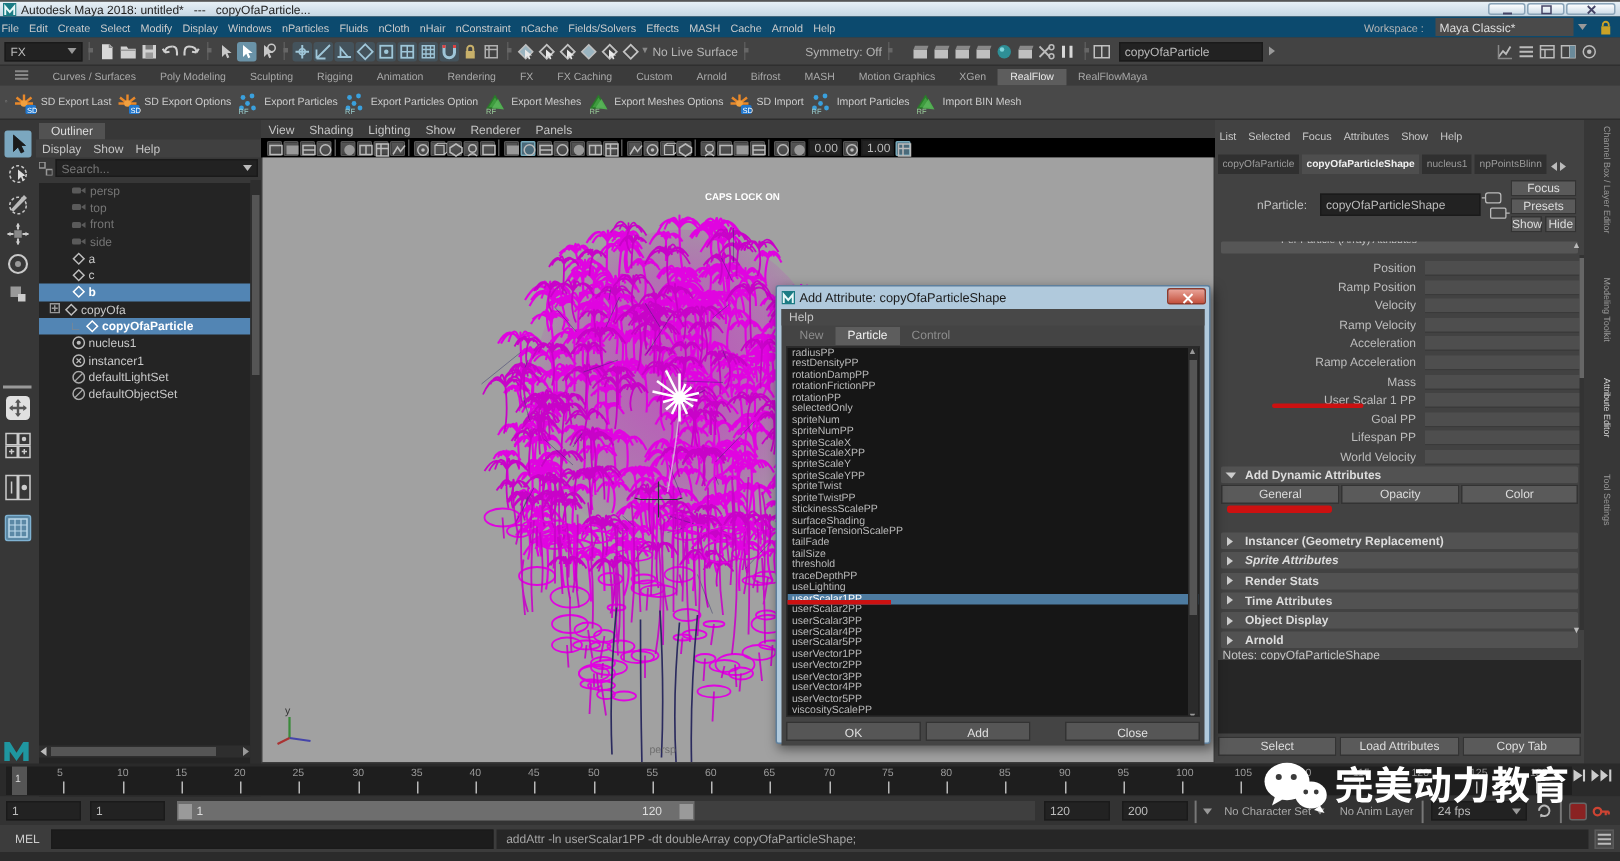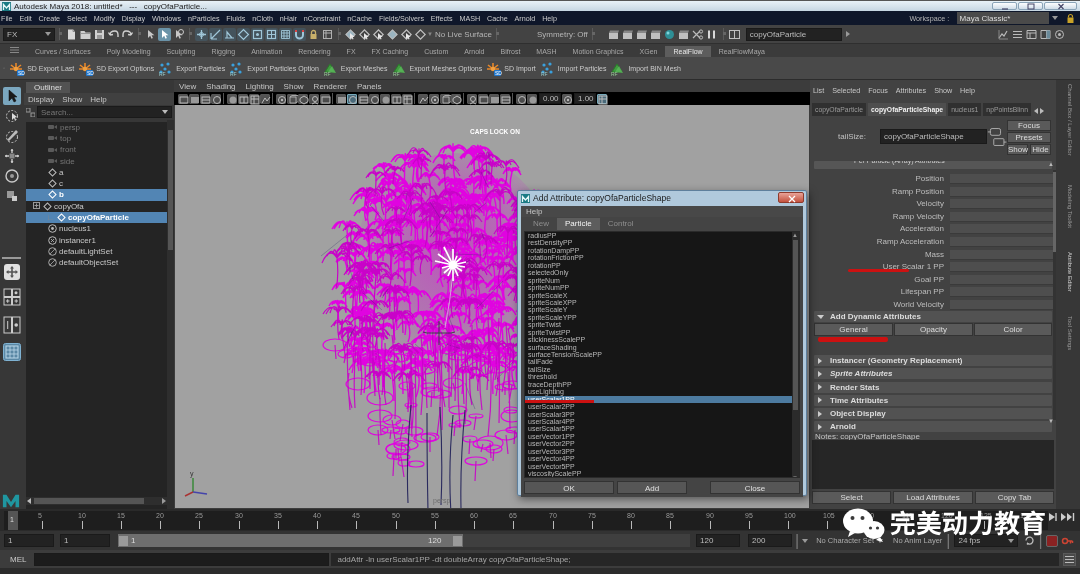--- a/index.html
+++ b/index.html
@@ -11,21 +11,21 @@
 
 #titlebar { left:0; top:0; width:1080px; height:11px;
   background:linear-gradient(#e8f1f7,#c6d6e2); border-top:1px solid #555;
   font-size:8px; color:#222; display:flex; align-items:center; }
 .winbtn { width:25px; height:8px; border:1px solid #8aa4b8; border-radius:2px;
   background:linear-gradient(#fdfeff,#cfdde8); margin-left:1px; font-size:6px;
   color:#446; text-align:center; line-height:6px; }
 .winbtn.close { width:33px;}
 
 
-#menubar { left:0; top:11px; width:1080px; height:14px; background:#0f172a;
+#menubar { left:0; top:11px; width:1080px; height:14px; background:#0c4a6e;
   color:#cbcbcb; font-size:7.2px; display:flex; align-items:center; }
 #menubar span { margin:0 3.4px; }
 
 
 #statusbar { left:0; top:25px; width:1080px; height:19px; background:#434343;
   display:flex; align-items:center; border-bottom:1px solid #2f2f2f;}
 .sep { width:1px; height:12px; background:#5a5a5a; margin:0 4px; position:relative;}
 .sep:after{content:"";position:absolute;left:0;top:4px;width:3px;height:3px;background:#666;}
 .field { background:#222; border:1px solid #1a1a1a; color:#bbb; font-size:8px;
   display:flex; align-items:center; padding:0 3px; }
@@ -952,21 +952,21 @@
       </div>
     <div id="ae-tabs">
       <div>copyOfaParticle</div>
         <div class="on">copyOfaParticleShape</div>
         <div>nucleus1</div>
         <div>npPointsBlinn</div>
       <span class="tr-l" style="margin-left:3px; margin-top:5px;"></span>
         <span class="tr-r" style="margin-left:2px; margin-top:5px; border-left-color:#bbb;"></span>
     </div>
     <div class="abs" style="left:0; top:40px; width:246px; height:40px;">
-      <span style="position:absolute; left:28px; top:12px; font-size:8px; color:#c0c0c0;">tailSize:</span>
+      <span style="position:absolute; left:28px; top:12px; font-size:8px; color:#c0c0c0;">nParticle:</span>
       <div class="field" style="position:absolute; left:70px; top:9px; width:107px; height:15px;">copyOfaParticleShape</div>
       <svg width="22" height="30" viewBox="0 0 26 30" style="position:absolute; left:177px; top:2px;">
         <rect x="4" y="5" width="12" height="8" rx="2" fill="none" stroke="#bbb"></rect>
           <path d="M4 9 l-3 0" stroke="#bbb"></path>
         <rect x="8" y="17" width="12" height="8" rx="1" fill="none" stroke="#bbb"></rect>
           <path d="M20 21 l3 0" stroke="#bbb"></path>
       </svg>
       <div class="aebtn" style="left:197px; top:0px; width:44px; height:11px; line-height:10px;">Focus</div>
       <div class="aebtn" style="left:197px; top:12px; width:44px; height:11px; line-height:10px;">Presets</div>
       <div class="aebtn" style="left:197px; top:24px; width:21px; height:11px; line-height:10px;">Show</div>

